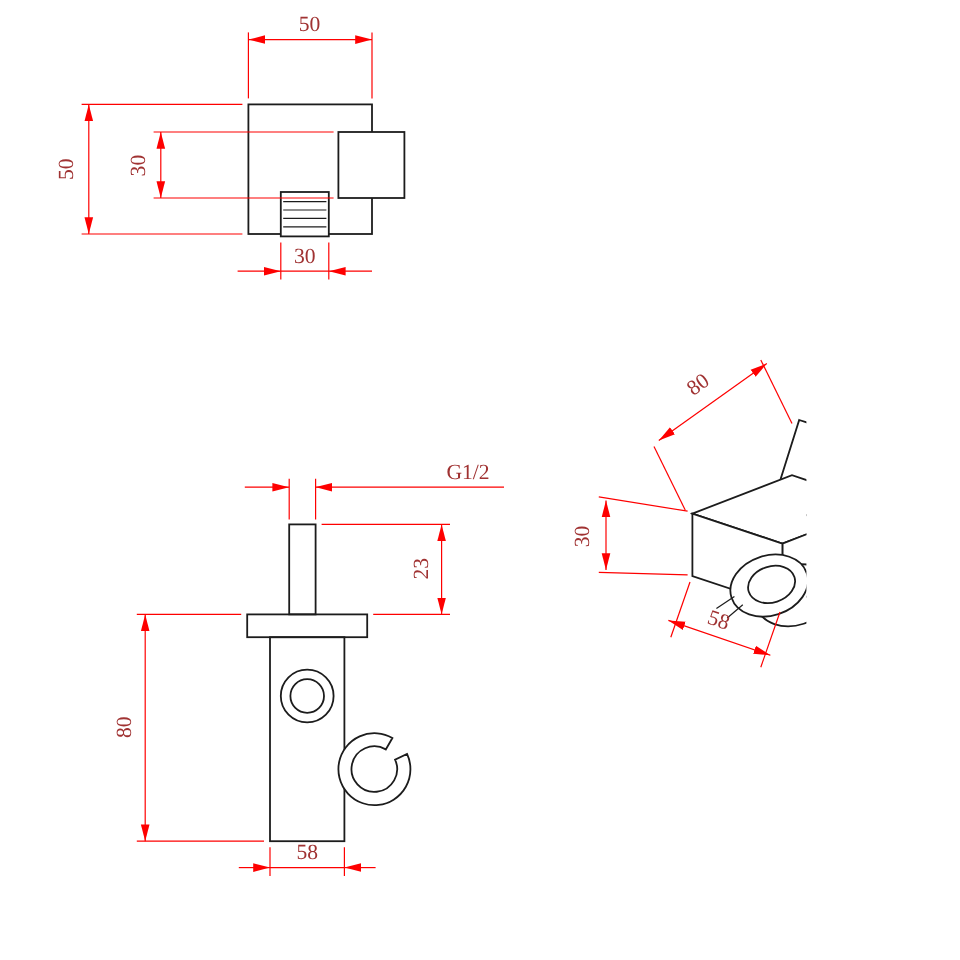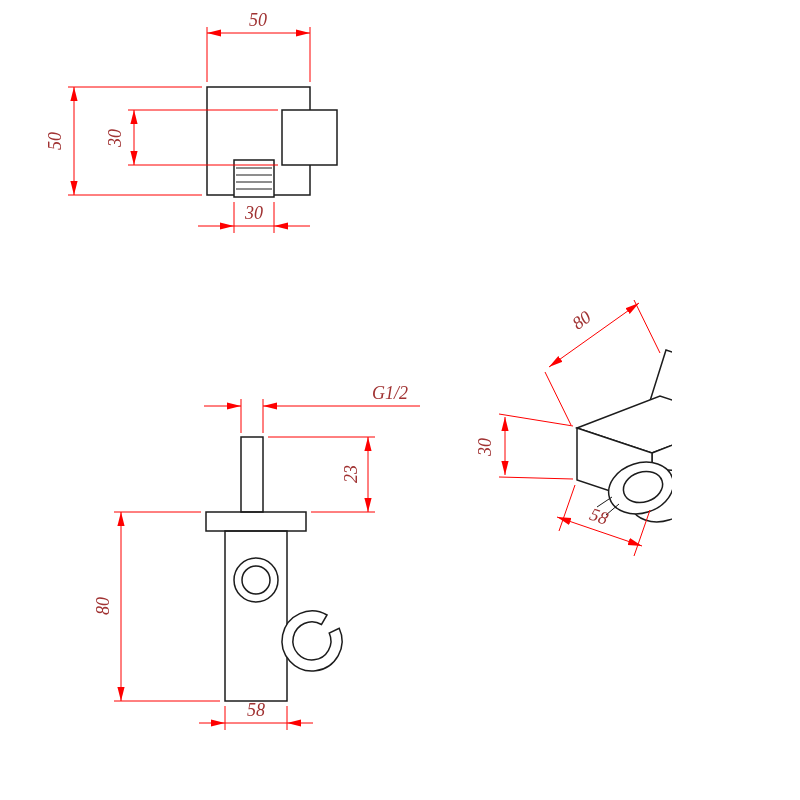--- a/index.html
+++ b/index.html
@@ -6,21 +6,20 @@
     margin: 0;
     padding: 0;
     background: #ffffff;
   }
   .stage {
     width: 672px;
     height: 800px;
     position: relative;
     background: #ffffff;
     overflow: hidden;
-    font-style: italic;
   }
   svg { display: block; }
   .geo   { stroke: var(--geo, #1c1c1c); stroke-width: 1.5; fill: none; stroke-linejoin: miter; stroke-linecap: butt; }
   .geo-f { stroke: var(--geo, #1c1c1c); stroke-width: 1.5; fill: #ffffff; stroke-linejoin: miter; }
   .thin  { stroke-width: 1; }
   .dim   { stroke: var(--dim, #fe0000); stroke-width: 1; fill: none; }
   .ah    { fill: var(--dim, #fe0000); stroke: none; }
   .dtx   {
     fill: var(--dimtext, #a03232);
     font-family: "Liberation Serif", serif;

